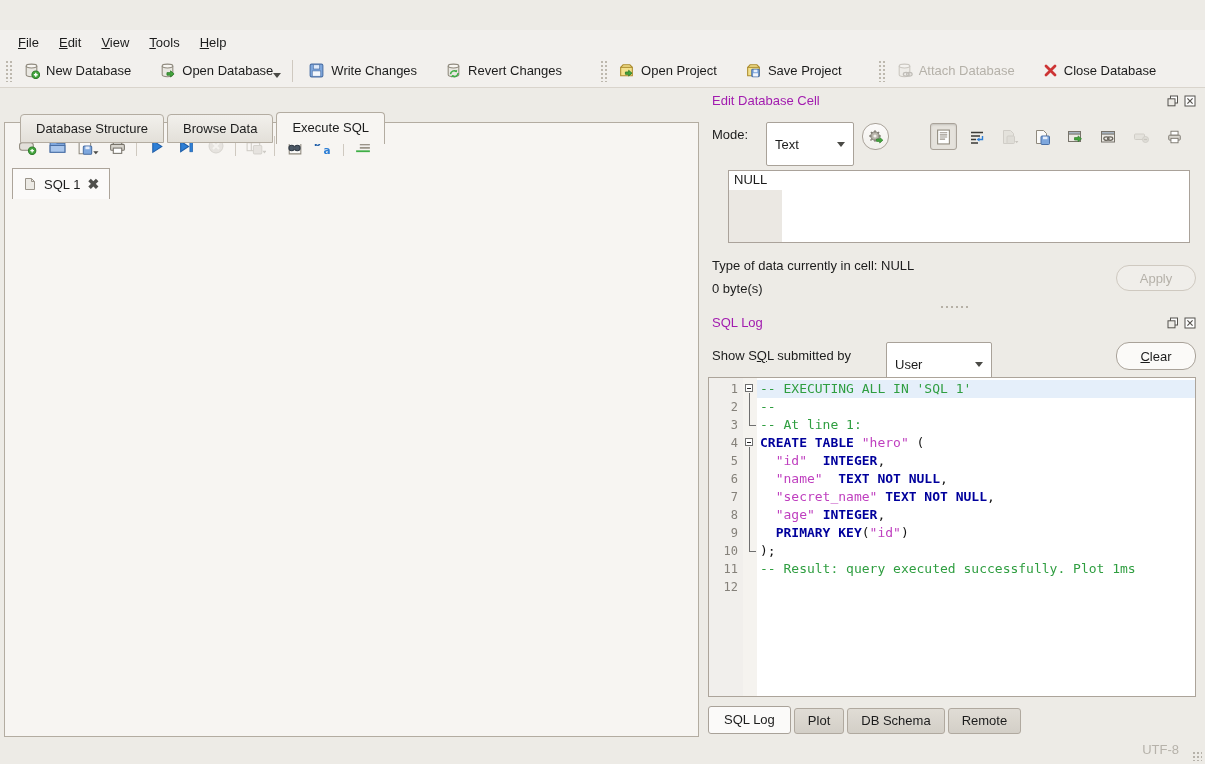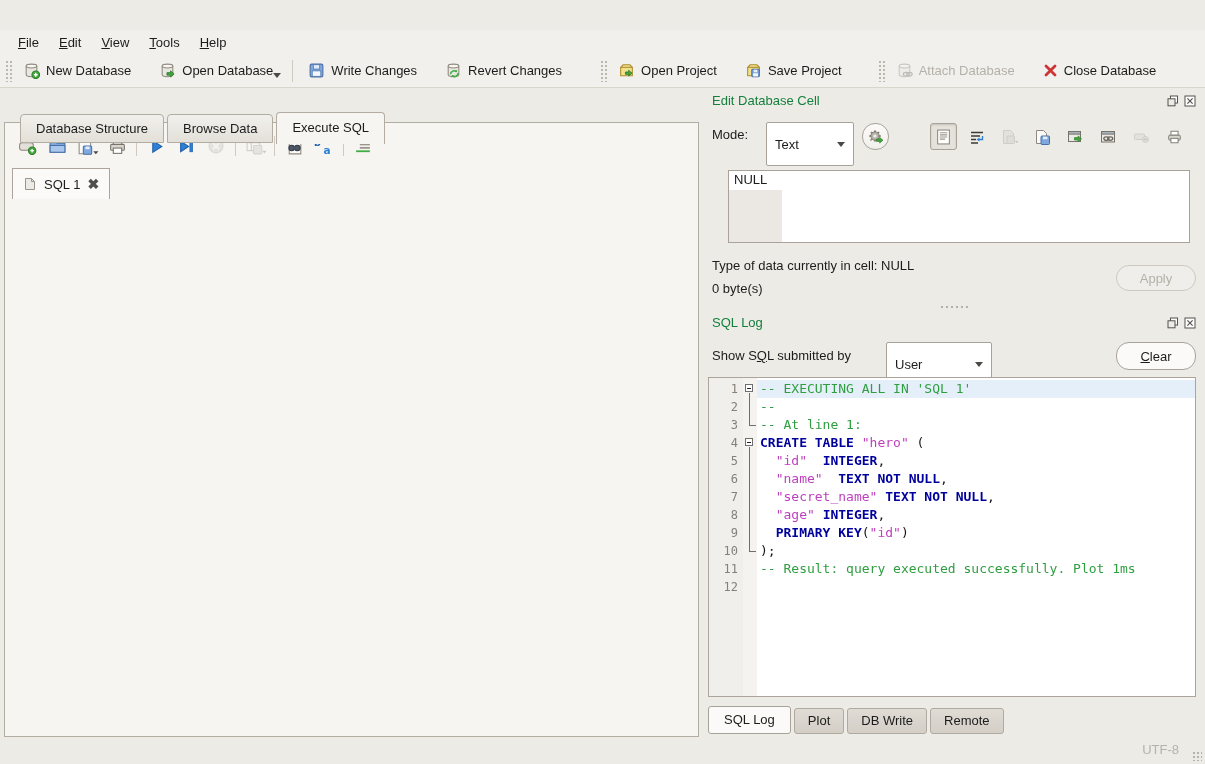--- a/index.html
+++ b/index.html
@@ -80,21 +80,21 @@
   .messages{position:absolute;left:12px;top:571px;width:676px;height:157px;background:#fff;border:1px solid #aca49a;}
   .messages pre{font-family:"DejaVu Sans Mono",monospace;font-size:13px;line-height:15.4px;
     padding:3px 6px;white-space:pre;color:#141414;}
   .msc{position:absolute;right:0;top:0;bottom:0;width:15px;background:#f1efec;border-left:1px solid #ccc6bd;}
   .msc .ar{position:absolute;left:0;width:14px;height:14px;color:#54524d;font-size:8px;text-align:center;line-height:14px;}
   .msc .up{top:0;} .msc .dn{bottom:0;}
   .msc .thumb{position:absolute;left:1px;right:1px;bottom:17px;height:22px;background:#dedad3;
     border:1px solid #b3aca1;border-radius:2px;}
 
   
-  .docktitle{position:absolute;left:712px;font-size:13px;color:#15803d;}
+  .docktitle{position:absolute;left:712px;font-size:13px;color:#a21caf;}
   .dockctl{position:absolute;display:flex;gap:5px;}
   .combo{background:#fff;border:1px solid #a9a299;border-radius:2px;height:44px;display:flex;
     align-items:center;padding:16px 8px;gap:18px;}
   .combo .ca{width:0;height:0;border-left:4px solid transparent;border-right:4px solid transparent;
     border-top:5px solid #4a4a46;margin-left:auto;}
   .btn{border:1px solid #a9a299;border-radius:13px;background:linear-gradient(#fcfbfa,#f1efeb);
     display:flex;align-items:center;justify-content:center;}
   .btn.disabled{background:#f0eeea;color:#b5b1a9;border-color:#cfc9c0;}
   .toolsq{width:27px;height:27px;display:flex;align-items:center;justify-content:center;}
   .toolsq.pressed{border:1px solid #a9a299;border-radius:3px;background:#e5e2dc;box-shadow:inset 0 1px 2px rgba(0,0,0,.15);}
@@ -641,21 +641,21 @@
       <div class="crow">
         <span class="ln">12</span>
         <span class="fold "></span>
         <span class="ct"></span>
       </div>
     </div>
 
   <div class="bottabs">
     <div class="btab active">SQL Log</div>
     <div class="btab">Plot</div>
-    <div class="btab">DB Write</div>
+    <div class="btab">DB Schema</div>
     <div class="btab">Remote</div>
   </div>
 
   <div class="statusbar">
     <span class="enc">UTF-8</span>
     <span class="grip"></span>
   </div>
 
 </div>
 

